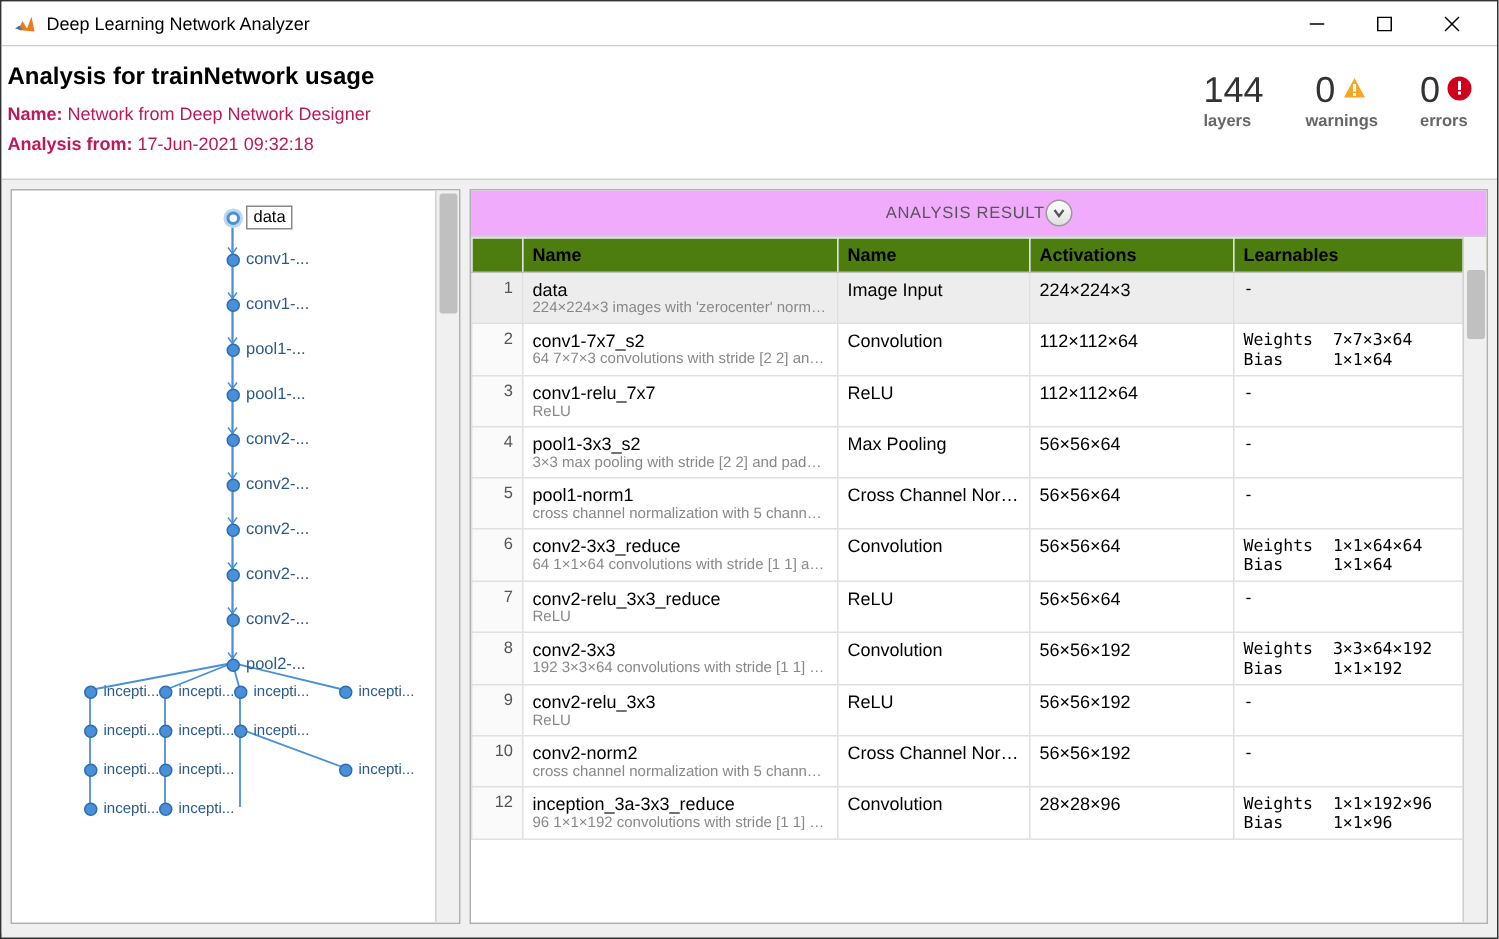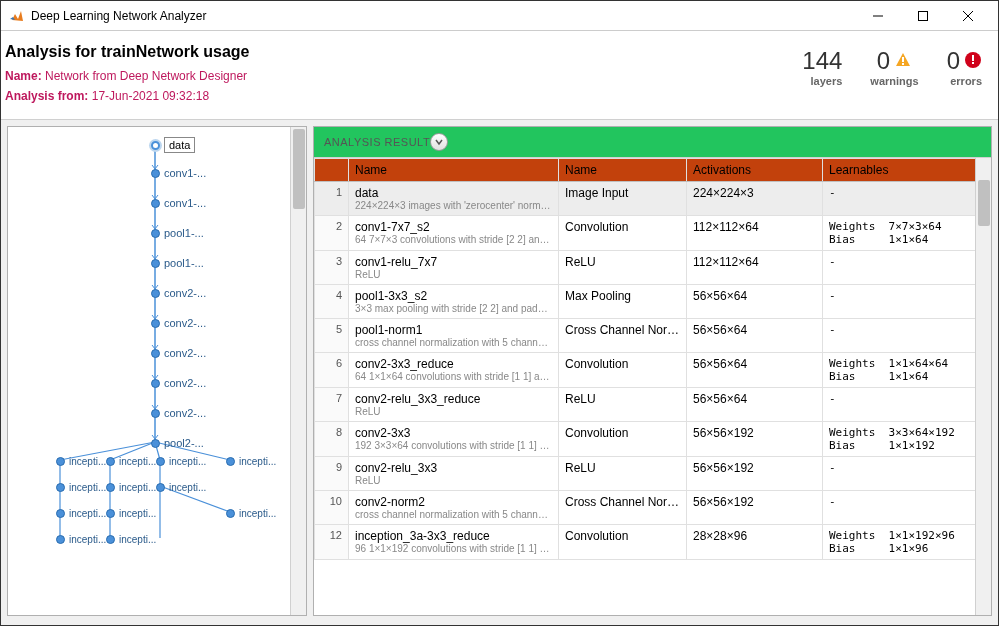--- a/index.html
+++ b/index.html
@@ -31,21 +31,21 @@
       padding: 12px 16px 10px 4px;
       background: #fff;
       display: flex;
       border-bottom: 1px solid #d0d0d0;
     }
     .header-left { flex: 1; }
     .header h1 { font-size: 16px; font-weight: bold; margin-bottom: 8px; color: #000;}
     .header .meta { font-size: 12px; margin-bottom: 6px; color: #be185d;}
     .header .meta b { font-weight: bold; }
     .stats { display: flex; gap: 28px; align-items: flex-start; padding-top: 4px;}
-    .stat { text-align: right; }
+    .stat { text-align: left; }
     .stat-val { font-size: 24px; font-weight: 300; color: #333; display: flex; align-items: center; justify-content: center; gap: 4px;}
     .stat-label { font-size: 11px; color: #666; font-weight: bold; }
     .content {
       display: flex;
       height: calc(100% - 30px - 92px);
       padding: 6px;
       gap: 6px;
       background: #f0f0f0;
     }
     .left-panel, .right-panel {
@@ -63,31 +63,31 @@
       position: absolute; left: 2px; width: 12px; background: #c0c0c0; border-radius: 2px;
     }
     
     .graph { position: relative; width: 100%; height: 100%; }
     .node { position: absolute; display: flex; align-items: center; gap: 4px; font-size: 11px; color: #2a5a8a;}
     .node .dot { width: 9px; height: 9px; border-radius: 50%; background: #4a90d9; border: 1px solid #2a6db0;}
     .node-box { border: 1px solid #888; background: #fff; padding: 1px 4px; color: #000;}
     
     .section-title {
       padding: 6px 10px; font-size: 11px; color: #555; letter-spacing: 0.5px;
-      border-bottom: 1px solid #d0d0d0; background: #22c55e;
-      display: flex; justify-content: flex-start; align-items: center;
+      border-bottom: 1px solid #d0d0d0; background: #f0abfc;
+      display: flex; justify-content: center; align-items: center;
     }
     .circle-btn {
       width: 18px; height: 18px; border-radius: 50%; border: 1px solid #999;
       display: flex; align-items: center; justify-content: center; background: linear-gradient(#fff,#e0e0e0);
     }
     .table-wrap { flex: 1; overflow: hidden; position: relative; }
     table { width: 100%; border-collapse: collapse; table-layout: fixed; }
     th, td { border: 1px solid #e0e0e0; padding: 4px 6px; text-align: left; vertical-align: top; }
-    th { background: #c2410c; font-weight: normal; font-size: 12px; color: #000; border-bottom: 1px solid #c0c0c0;}
+    th { background: #4d7c0f; font-weight: bold; font-size: 12px; color: #000; border-bottom: 1px solid #c0c0c0;}
     td.idx { width: 30px; text-align: right; background: #fafafa; color: #555; font-size: 11px;}
     td.name .primary { font-size: 12px; color: #000;}
     td.name .secondary { font-size: 10px; color: #888; white-space: nowrap; overflow: hidden; text-overflow: ellipsis;}
     td { font-size: 12px; color: #000;}
     .learn { font-family: "Consolas", monospace; font-size: 11px; white-space: pre;}
     tr.selected td { background: #ededed; }
     col.c-idx { width: 34px;}
     col.c-name { width: 210px;}
     col.c-type { width: 128px;}
     col.c-act { width: 136px;}

